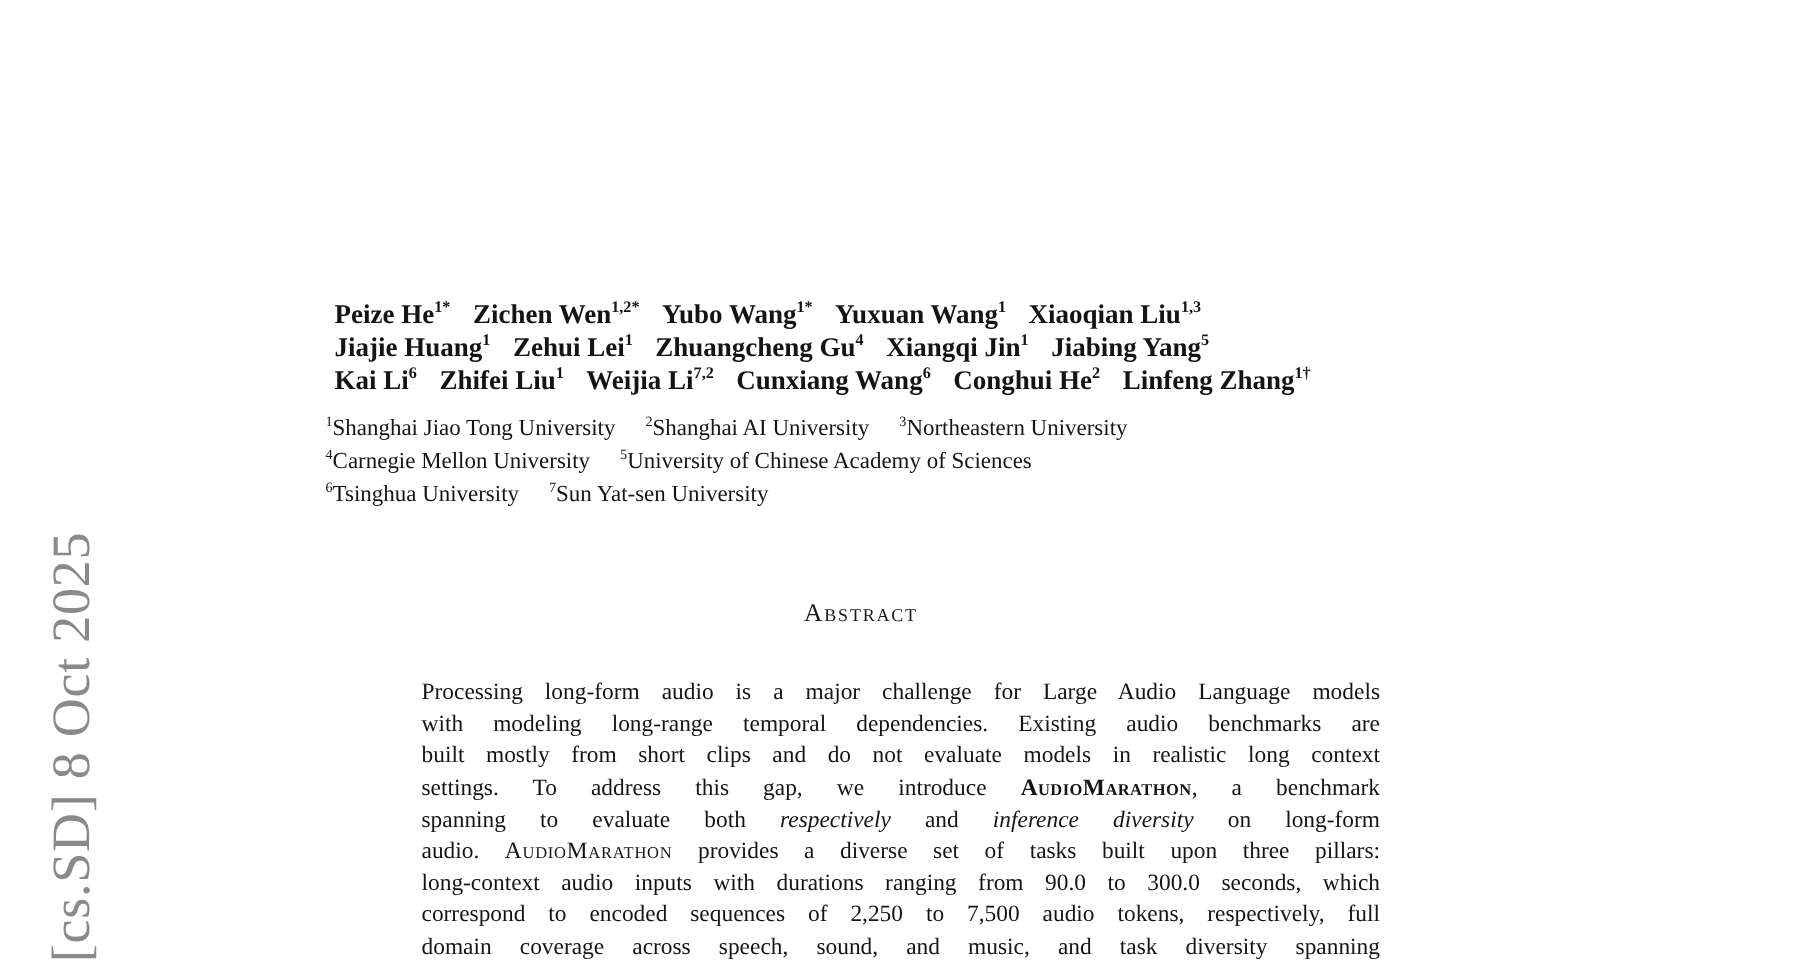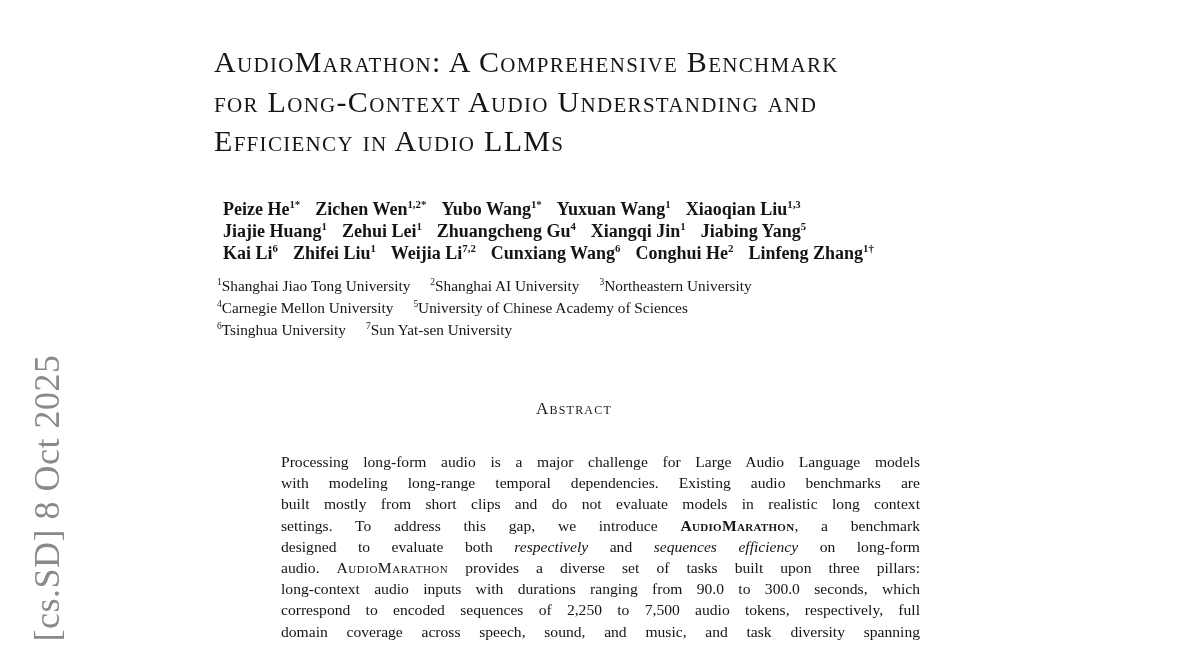--- a/index.html
+++ b/index.html
@@ -48,45 +48,40 @@
   .seg-bsc { font-variant:small-caps; font-weight:bold; letter-spacing:0.3px; }
   .seg-sup { vertical-align:super; font-size:64%; line-height:0; }
 </style>
 </head>
 <body>
 
 <div class="page">
 
   <div class="arxiv-stamp">[cs.SD] 8 Oct 2025</div>
 
-  <h1 class="title">
-    <div>AudioMarathon: A Comprehensive Benchmark</div>
-    <div>for Long-Context Audio Understanding and</div>
-    <div>Efficiency in Audio LLMs</div>
-  </h1>
 
   <div class="authors">
       <div><span class="author"><span>Peize He</span><sup>1*</sup></span><span class="author"><span>Zichen Wen</span><sup>1,2*</sup></span><span class="author"><span>Yubo Wang</span><sup>1*</sup></span><span class="author"><span>Yuxuan Wang</span><sup>1</sup></span><span class="author"><span>Xiaoqian Liu</span><sup>1,3</sup></span></div>
       <div><span class="author"><span>Jiajie Huang</span><sup>1</sup></span><span class="author"><span>Zehui Lei</span><sup>1</sup></span><span class="author"><span>Zhuangcheng Gu</span><sup>4</sup></span><span class="author"><span>Xiangqi Jin</span><sup>1</sup></span><span class="author"><span>Jiabing Yang</span><sup>5</sup></span></div>
       <div><span class="author"><span>Kai Li</span><sup>6</sup></span><span class="author"><span>Zhifei Liu</span><sup>1</sup></span><span class="author"><span>Weijia Li</span><sup>7,2</sup></span><span class="author"><span>Cunxiang Wang</span><sup>6</sup></span><span class="author"><span>Conghui He</span><sup>2</sup></span><span class="author"><span>Linfeng Zhang</span><sup>1†</sup></span></div>
     </div>
 
   <div class="affils">
       <div><span class="affil"><sup>1</sup><span>Shanghai Jiao Tong University</span></span><span class="affil"><sup>2</sup><span>Shanghai AI University</span></span><span class="affil"><sup>3</sup><span>Northeastern University</span></span></div>
       <div><span class="affil"><sup>4</sup><span>Carnegie Mellon University</span></span><span class="affil"><sup>5</sup><span>University of Chinese Academy of Sciences</span></span></div>
       <div><span class="affil"><sup>6</sup><span>Tsinghua University</span></span><span class="affil"><sup>7</sup><span>Sun Yat-sen University</span></span></div>
     </div>
 
   <div class="abstract-heading">Abstract</div>
 
   <div class="abstract-body">
       <div class="abs-line"><span>Processing long-form audio is a major challenge for Large Audio Language models</span></div>
       <div class="abs-line"><span>with modeling long-range temporal dependencies. Existing audio benchmarks are</span></div>
       <div class="abs-line"><span>built mostly from short clips and do not evaluate models in realistic long context</span></div>
       <div class="abs-line"><span>settings. To address this gap, we introduce </span><span class="seg-bsc">AudioMarathon</span><span>, a benchmark</span></div>
-      <div class="abs-line"><span>designed to evaluate both </span><span class="seg-i">respectively</span><span> and </span><span class="seg-i">sequences efficiency</span><span> on long-form</span></div>
+      <div class="abs-line"><span>spanning to evaluate both </span><span class="seg-i">respectively</span><span> and </span><span class="seg-i">inference diversity</span><span> on long-form</span></div>
       <div class="abs-line"><span>audio. </span><span class="seg-sc">AudioMarathon</span><span> provides a diverse set of tasks built upon three pillars:</span></div>
       <div class="abs-line"><span>long-context audio inputs with durations ranging from 90.0 to 300.0 seconds, which</span></div>
       <div class="abs-line"><span>correspond to encoded sequences of 2,250 to 7,500 audio tokens, respectively, full</span></div>
       <div class="abs-line"><span>domain coverage across speech, sound, and music, and task diversity spanning</span></div>
     </div>
 
 </div>
 
 </body></html>

